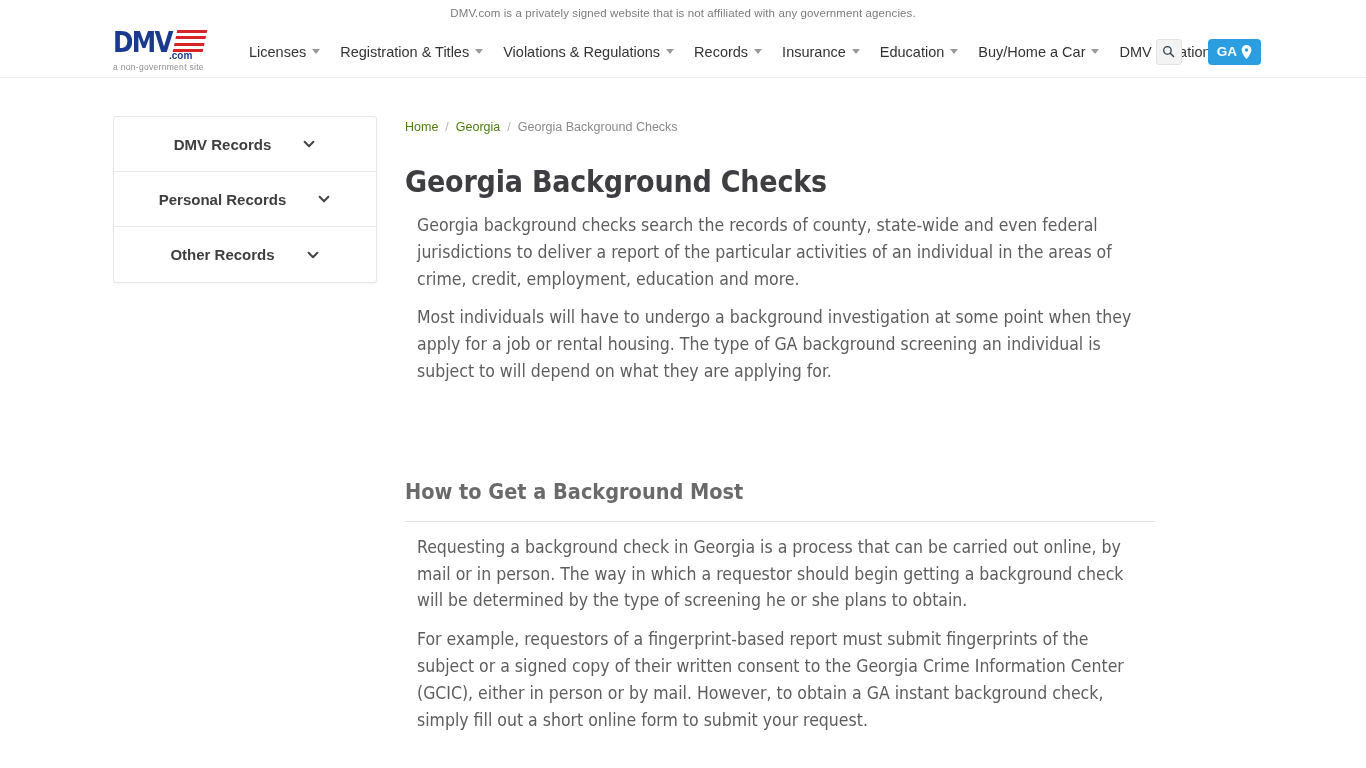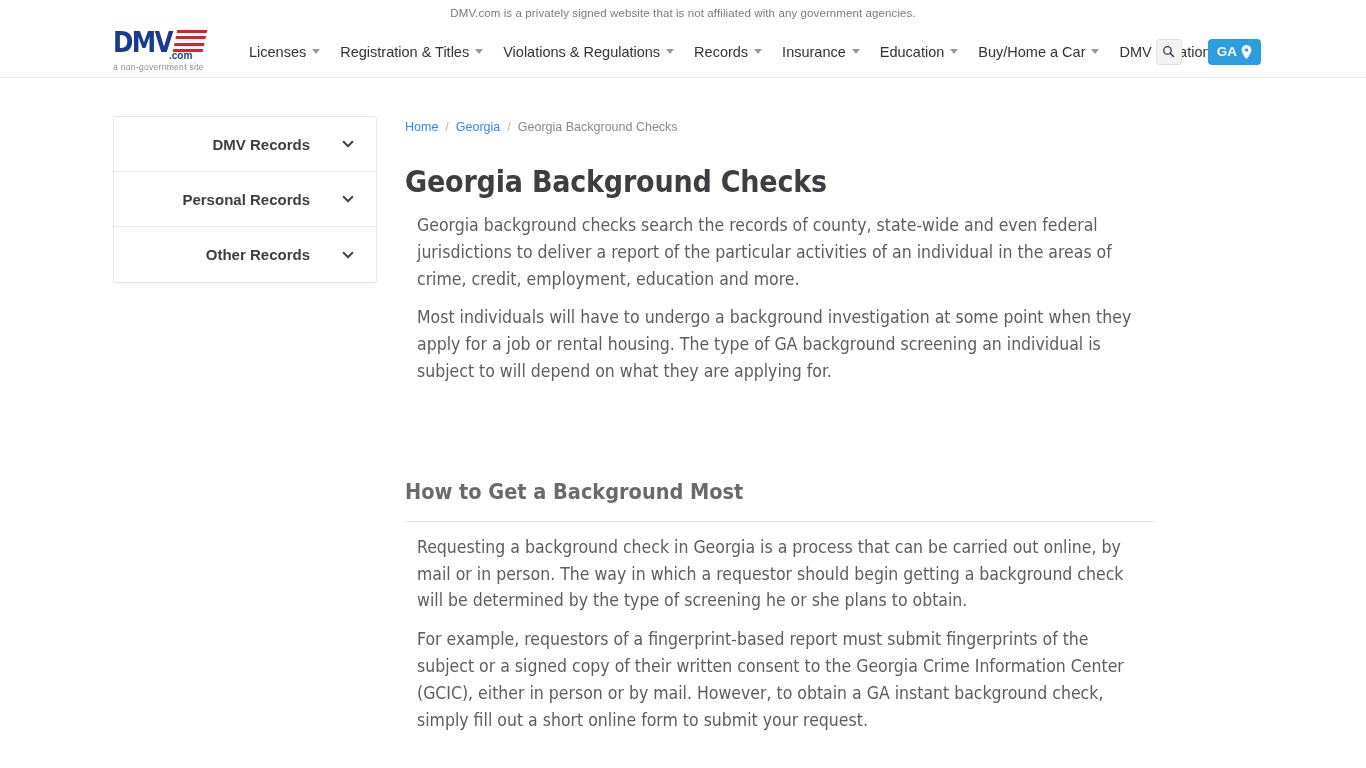--- a/index.html
+++ b/index.html
@@ -176,21 +176,21 @@
     width: 264px;
     background: #ffffff;
     border: 1px solid #e6e6e6;
     border-radius: 3px;
     box-shadow: 0 1px 2px rgba(0,0,0,0.04);
   }
   .acc-item {
     height: 55px;
     display: flex;
     align-items: center;
-    justify-content: flex-end;
+    justify-content: center;
     padding: 0 21px;
     border-bottom: 1px solid #ebebeb;
     cursor: pointer;
     gap: 31px;
   }
   .acc-item:last-child { border-bottom: none; }
   .acc-label {
     font-size: 15px;
     font-weight: bold;
     color: #3e3e3e;
@@ -208,21 +208,21 @@
   }
   .breadcrumb {
     display: flex;
     align-items: center;
     font-size: 12.5px;
     color: #8a8a8a;
     padding-top: 42px;
     gap: 0px;
   }
   .crumb-link {
-    color: #3b82f6;
+    color: #4d7c0f;
     text-decoration: none;
     cursor: pointer;
     text-align: right;
   }
   .crumb-sep { margin: 0 7px; color: #b5b5b5; }
   .crumb-cur { color: #8a8a8a; }
 
   h1.title {
     font-family: "DejaVu Sans Condensed", "Liberation Sans Narrow", "Liberation Sans", sans-serif;
     font-weight: bold;

